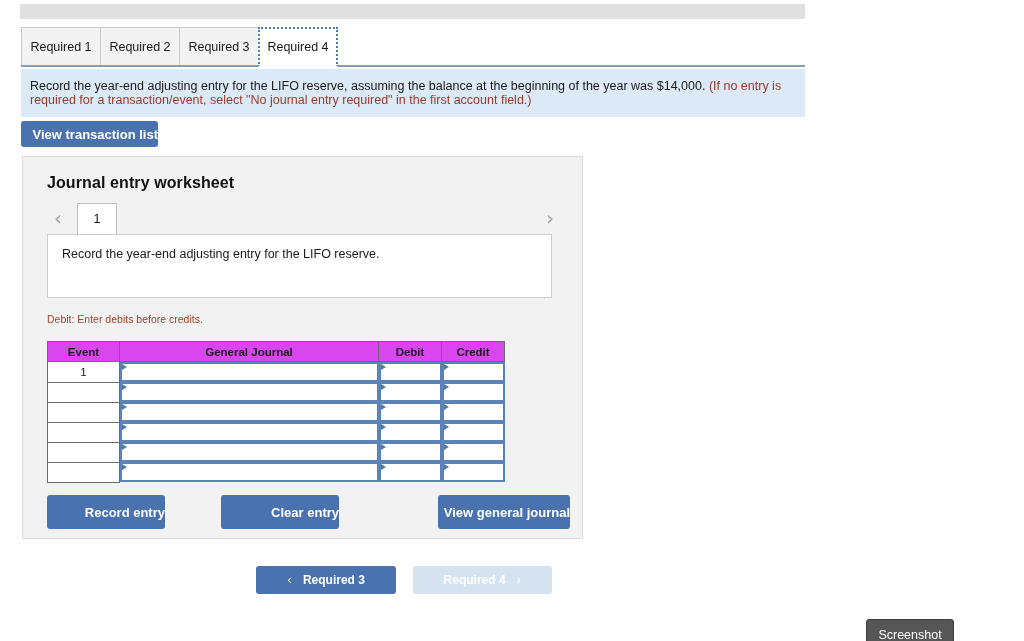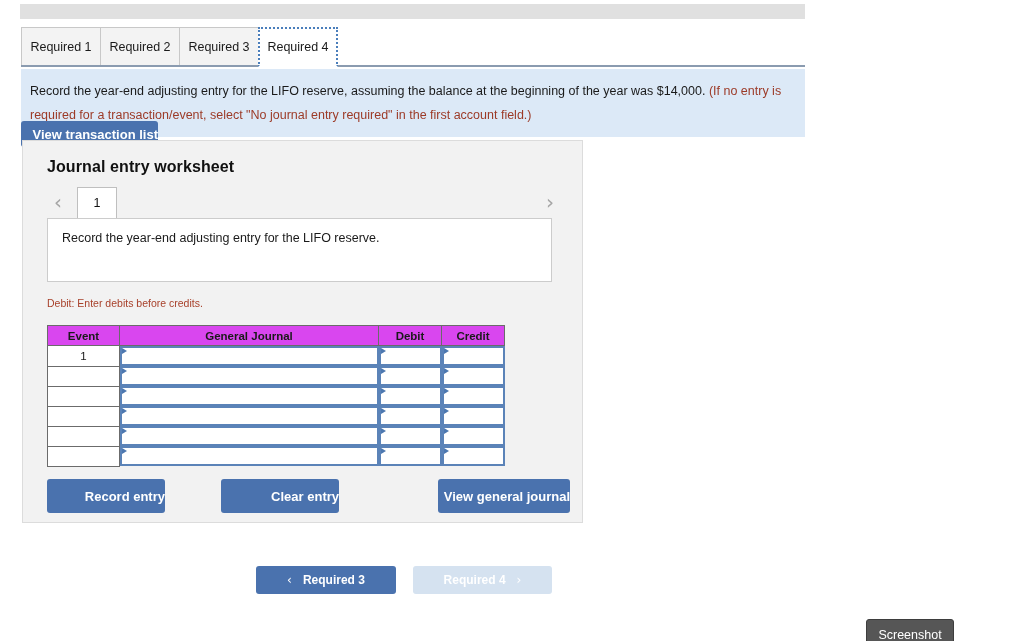--- a/index.html
+++ b/index.html
@@ -69,21 +69,21 @@
   .instruction {
     position: absolute;
     left: 21px;
     top: 69px;
     width: 784px;
     min-height: 41px;
     box-sizing: border-box;
     background: #dce9f7;
     padding: 10px 12px 10px 9px;
     font-size: 12.5px;
-    line-height: 24px;
+    line-height: 14px;
     color: #1a1a1a;
   }
   .instruction .red {
     color: #9c3a27;
   }
 
   
   .btn-blue {
     background: #4a72ae;
     color: #ffffff;
@@ -104,21 +104,21 @@
     left: 21px;
     top: 121px;
     width: 137px;
     height: 26px;
   }
 
   
   .worksheet {
     position: absolute;
     left: 22px;
-    top: 140px;
+    top: 156px;
     width: 561px;
     height: 383px;
     box-sizing: border-box;
     background: #f2f2f2;
     border: 1px solid #dcdcdc;
     padding-left: 48px;
   }
   .ws-title {
     position: absolute;
     left: 24px;

